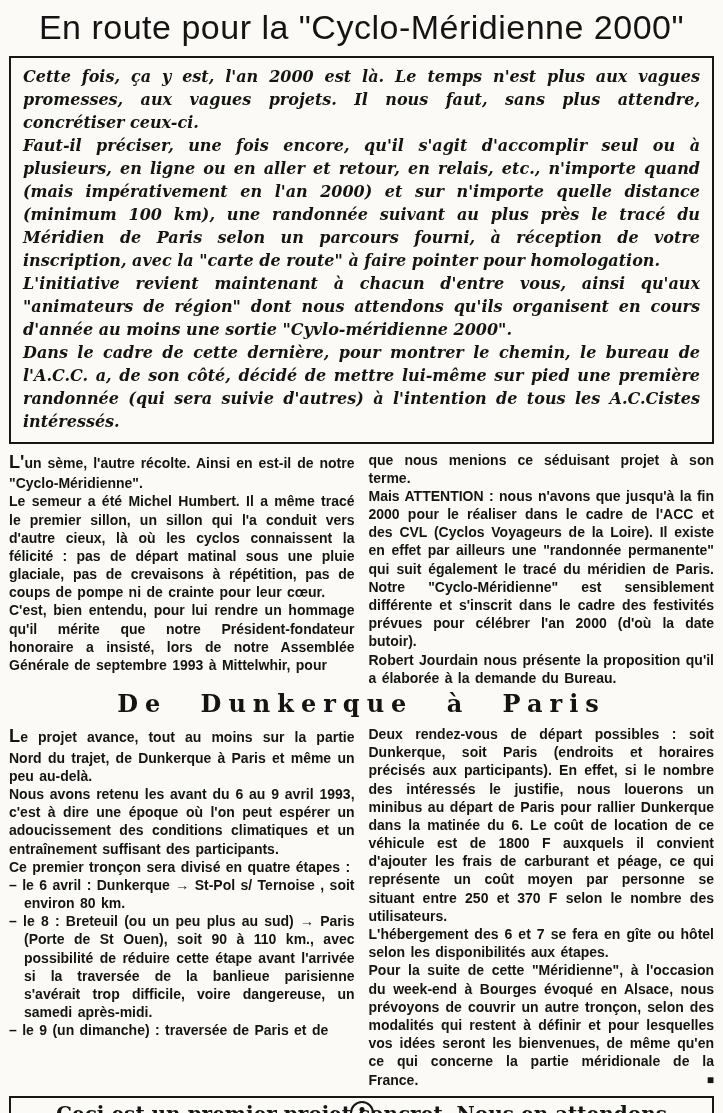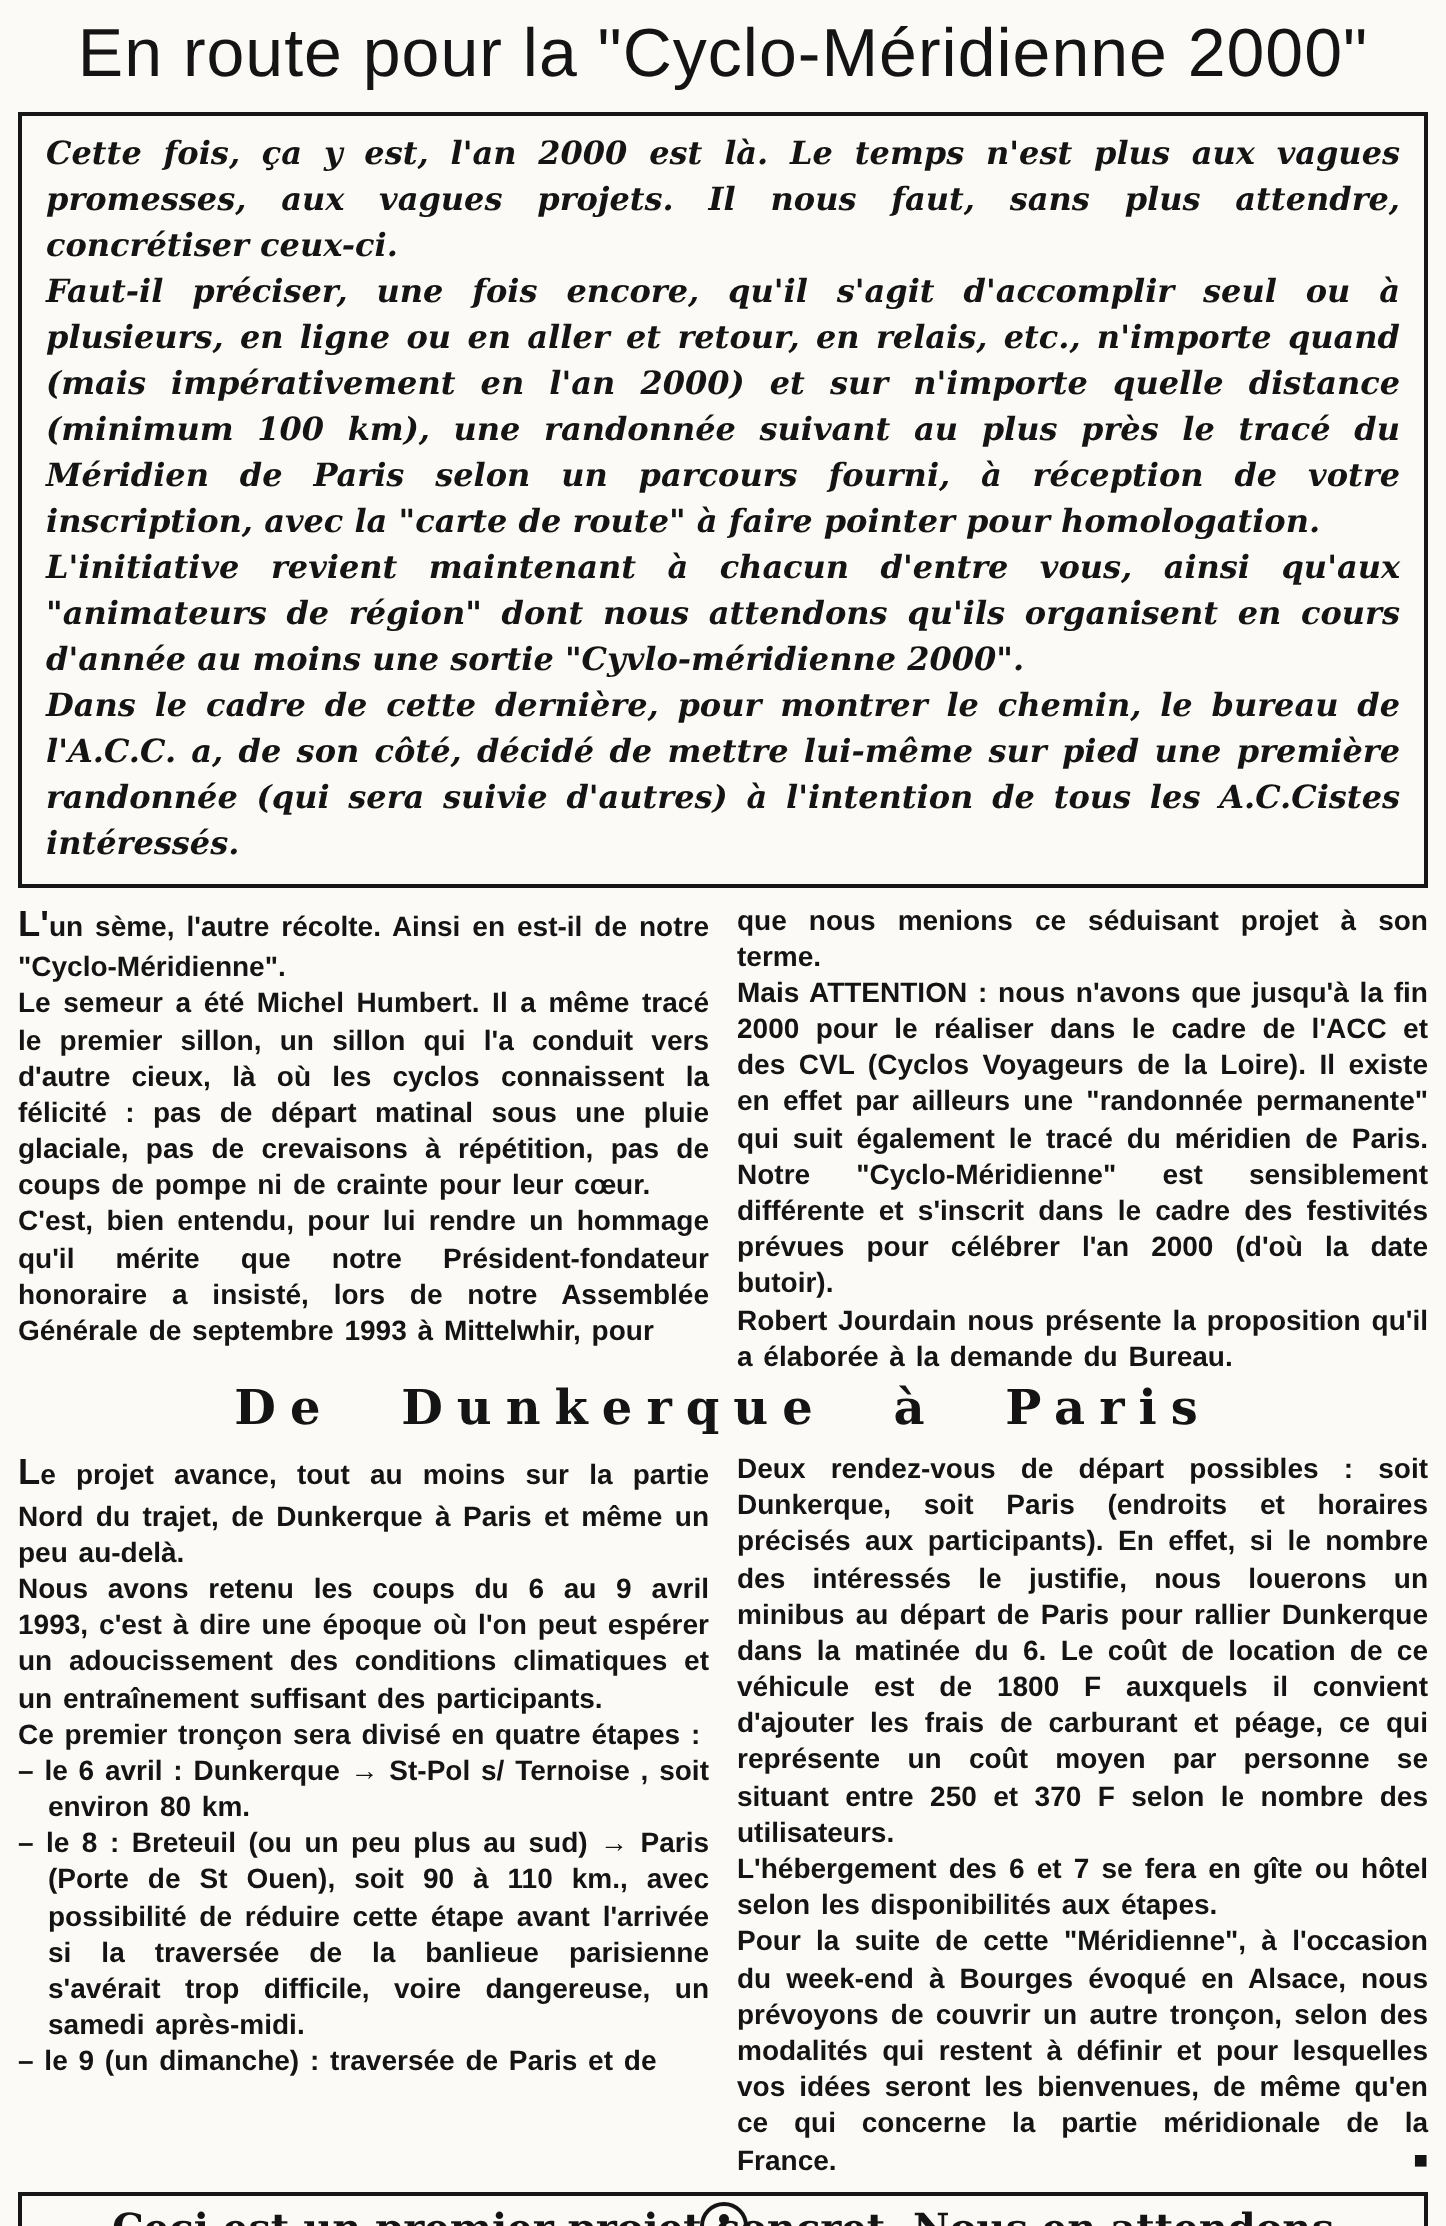--- a/index.html
+++ b/index.html
@@ -88,21 +88,21 @@
       <p>Mais ATTENTION : nous n'avons que jusqu'à la fin  2000 pour le réaliser dans le cadre de l'ACC et des CVL (Cyclos Voyageurs de la Loire).  Il existe  en effet par ailleurs une "randonnée permanente" qui suit également le tracé du méridien de Paris. Notre "Cyclo-Méridienne" est sensiblement différente et s'inscrit dans le cadre des festivités prévues pour célébrer l'an 2000 (d'où la date butoir).</p>
       <p>Robert Jourdain nous présente la proposition qu'il a élaborée à la demande du Bureau.</p>
     </div>
   </div>
 
   <h2 class="stage-heading">De Dunkerque à Paris</h2>
 
   <div class="cols">
     <div class="col">
       <p class="dropcap">Le projet avance, tout au moins sur la partie Nord du trajet, de Dunkerque à Paris et même un peu  au-delà.</p>
-      <p><span>Nous avons retenu les coups </span><b>du 6 au 9 avril 1993</b><span>, c'est à dire une époque où l'on peut espérer un adoucissement des conditions climatiques et un entraînement suffisant des participants.</span></p>
+      <p><span>Nous avons retenu les avant </span><b>du 6 au 9 avril 1993</b><span>, c'est à dire une époque où l'on peut espérer un adoucissement des conditions climatiques et un entraînement suffisant des participants.</span></p>
       <p>Ce premier tronçon sera divisé en quatre étapes :</p>
       <p class="bullet">– le 6 avril : Dunkerque → St-Pol s/ Ternoise , soit environ 80 km.</p>
       <p class="bullet">– le 8 : Breteuil (ou un peu plus au sud) → Paris (Porte de St Ouen), soit 90 à 110 km., avec possibilité de réduire cette étape avant l'arrivée si la traversée de la banlieue parisienne s'avérait trop difficile, voire dangereuse, un samedi après-midi.</p>
       <p class="bullet">– le 9 (un dimanche) : traversée de Paris et de</p>
     </div>
     <div class="col">
       <p>Deux rendez-vous de départ possibles : soit Dunkerque, soit Paris (endroits et horaires précisés aux participants). En effet, si le nombre des intéressés le justifie, nous louerons un minibus au départ de Paris pour rallier Dunkerque dans la matinée du 6. Le coût de location de ce véhicule est de 1800 F auxquels il convient d'ajouter les frais de carburant et péage, ce qui représente un coût moyen par personne se situant entre 250 et 370 F selon le nombre des utilisateurs.</p>
       <p>L'hébergement des 6 et 7 se fera en gîte ou hôtel selon les disponibilités aux étapes.</p>
       <p><span>Pour la suite de cette "Méridienne", à l'occasion du week-end à Bourges évoqué en Alsace, nous prévoyons de couvrir un autre tronçon, selon des modalités qui restent à définir et pour lesquelles vos   idées seront les bienvenues, de même qu'en ce qui concerne la partie méridionale de la France.</span><span class="endmark">■</span></p>
     </div>

